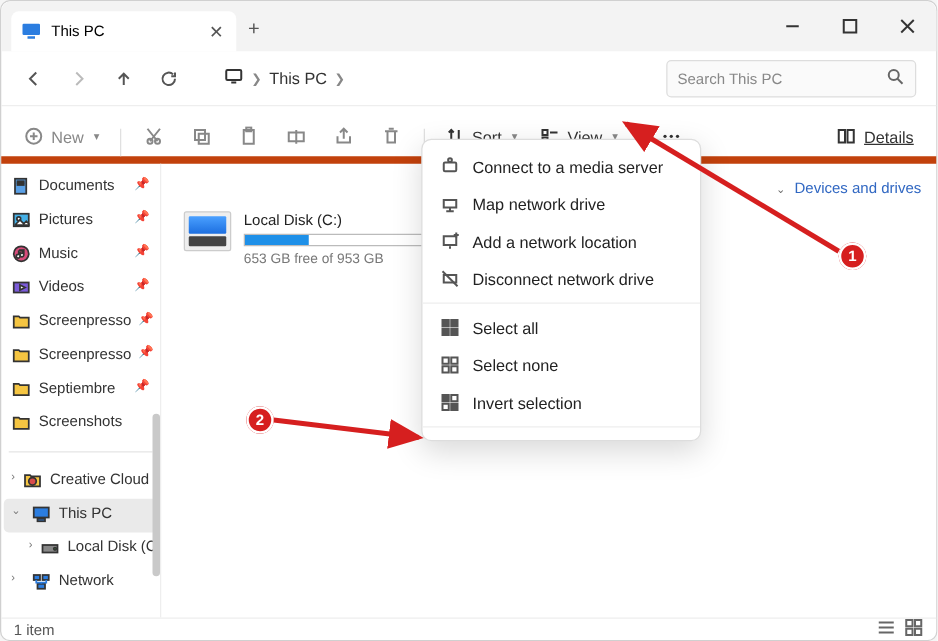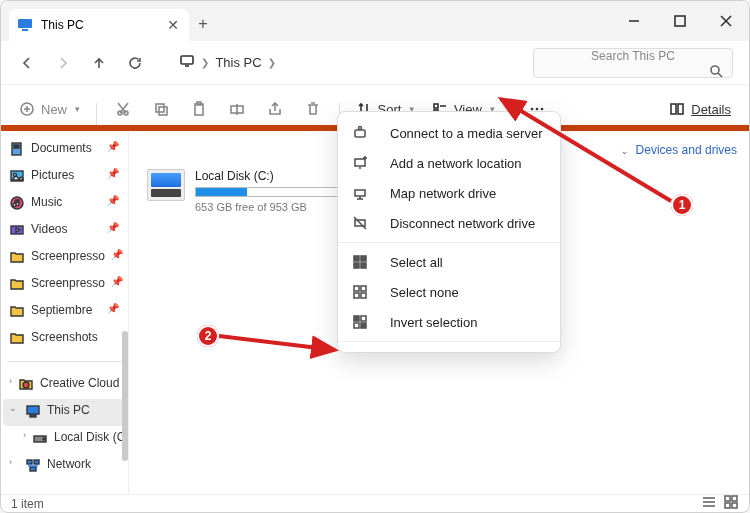--- a/index.html
+++ b/index.html
@@ -15,21 +15,21 @@
 .newtab { width: 28px; text-align: center; color:#555; font-size: 16px; margin-top:6px; cursor:pointer; }
 .win-controls { margin-left: auto; display: flex; }
 .win-btn { width: 46px; height: 40px; display:flex; align-items:center; justify-content:center; color:#333; }
 
 
 .navrow { height: 44px; display:flex; align-items:center; padding: 0 10px; gap:4px; border-bottom: 1px solid #eee; }
 .nav-btn { width: 32px; height:32px; display:flex; align-items:center; justify-content:center; color:#555; border-radius:4px; }
 .nav-btn.disabled { color:#bbb; }
 .breadcrumb { display:flex; align-items:center; gap:6px; padding:0 8px; font-size:13px; color:#333; }
 .bc-sep { color:#888; font-size:10px; }
-.searchbox { margin-left:auto; margin-right:6px; width: 200px; height:30px; border:1px solid #ddd; border-radius:4px; background:#fafafa; display:flex; align-items:center; padding:0 8px; font-size:12px; color:#888;flex-direction:column; }
+.searchbox { margin-left:auto; margin-right:6px; width: 200px; height:30px; border:1px solid #ddd; border-radius:4px; background:#fafafa; display:flex; align-items:center; padding:0 8px; font-size:12px; color:#888; }
 .searchbox .sicn { margin-left:auto; color:#666; }
 
 
 .toolbar { height: 46px; display:flex; align-items:flex-end; padding:0 10px; gap:2px; border-bottom: 6px solid #c2410c; }
 .tbtn { height:32px; padding:0 8px; display:flex; align-items:center; gap:6px; color:#888; font-size:13px; border-radius:4px; }
 .tbtn.ico { width:36px; justify-content:center; padding:0; }
 .tbtn.active { color:#333;text-decoration:underline; }
 .tsep { width:1px; height:22px; background:#e0e0e0; margin:0 6px; }
 .spacer { flex:1; }
 .chev-sm { font-size:9px; color:#888; margin-left:2px; }
@@ -53,21 +53,21 @@
 .drive-icon::before { content:""; position:absolute; top:3px; left:3px; right:3px; height:14px; background: linear-gradient(#4aa0ff,#1d6fe0); border-radius:1px; }
 .drive-icon::after { content:""; position:absolute; bottom:3px; left:3px; right:3px; height:8px; background:#444; border-radius:1px; }
 .drive-info { font-size:12px; }
 .drive-name { color:#222; }
 .drive-bar { width:160px; height:10px; border:1px solid #bbb; margin:4px 0; background:#fff; position:relative; }
 .drive-bar-fill { position:absolute; left:0; top:0; bottom:0; width:32%; background:#1e90e8; }
 .drive-free { color:#777; font-size:11px; }
 
 
 .menu { position:absolute; top:110px; left:336px; width:224px; background:#fff; border:1px solid #ddd; border-radius:8px; box-shadow:0 8px 24px rgba(0,0,0,.15); padding:6px 0; z-index:10; }
-.menu-item { display:flex; align-items:center; gap:22px; padding:7px 14px; font-size:13px; color:#222; }
+.menu-item { display:flex; align-items:center; gap:10px; padding:7px 14px; font-size:13px; color:#222; }
 .menu-sep { height:1px; background:#eee; margin:4px 0; }
 .menu-icon { width:16px; height:16px; display:flex; align-items:center; justify-content:center; color:#555; }
 
 
 .status { height:18px; border-top:1px solid #eee; display:flex; align-items:center; padding:0 10px; font-size:12px; color:#555; }
 .status .viewmodes { margin-left:auto; display:flex; gap:6px; color:#666; }
 
 
 .anno { position:absolute; z-index:20; pointer-events:none; }
 .badge { position:absolute; width:22px; height:22px; border-radius:50%; background:#d61f1f; color:#fff; font-size:12px; font-weight:bold; display:flex; align-items:center; justify-content:center; z-index:21; box-shadow:0 0 0 2px #fff inset; }
@@ -380,37 +380,37 @@
           <svg class="icon" viewBox="0 0 16 16" stroke="currentColor" fill="none" stroke-width="1.4">
             <rect x="3" y="5" width="10" height="7" rx="1"></rect>
             <circle cx="8" cy="3" r="1.5"></circle>
           </svg>
         </span>
         <span>Connect to a media server</span>
       </div>
       <div class="menu-item">
         <span class="menu-icon">
           <svg class="icon" viewBox="0 0 16 16" stroke="currentColor" fill="none" stroke-width="1.4">
+            <rect x="3" y="5" width="10" height="6"></rect>
+            <line x1="8" y1="11" x2="8" y2="14"></line>
+            <line x1="5" y1="14" x2="11" y2="14"></line>
+          </svg>
+        </span>
+        <span>Map network drive</span>
+      </div>
+      <div class="menu-item">
+        <span class="menu-icon">
+          <svg class="icon" viewBox="0 0 16 16" stroke="currentColor" fill="none" stroke-width="1.4">
             <rect x="3" y="4" width="10" height="7"></rect>
             <line x1="8" y1="12" x2="8" y2="14"></line>
             <line x1="11" y1="3" x2="15" y2="3"></line>
             <line x1="13" y1="1" x2="13" y2="5"></line>
           </svg>
         </span>
         <span>Add a network location</span>
-      </div>
-      <div class="menu-item">
-        <span class="menu-icon">
-          <svg class="icon" viewBox="0 0 16 16" stroke="currentColor" fill="none" stroke-width="1.4">
-            <rect x="3" y="5" width="10" height="6"></rect>
-            <line x1="8" y1="11" x2="8" y2="14"></line>
-            <line x1="5" y1="14" x2="11" y2="14"></line>
-          </svg>
-        </span>
-        <span>Map network drive</span>
       </div>
       <div class="menu-item">
         <span class="menu-icon">
           <svg class="icon" viewBox="0 0 16 16" stroke="currentColor" fill="none" stroke-width="1.4">
             <rect x="3" y="5" width="10" height="6"></rect>
             <line x1="2" y1="2" x2="14" y2="14"></line>
           </svg>
         </span>
         <span>Disconnect network drive</span>
       </div>

